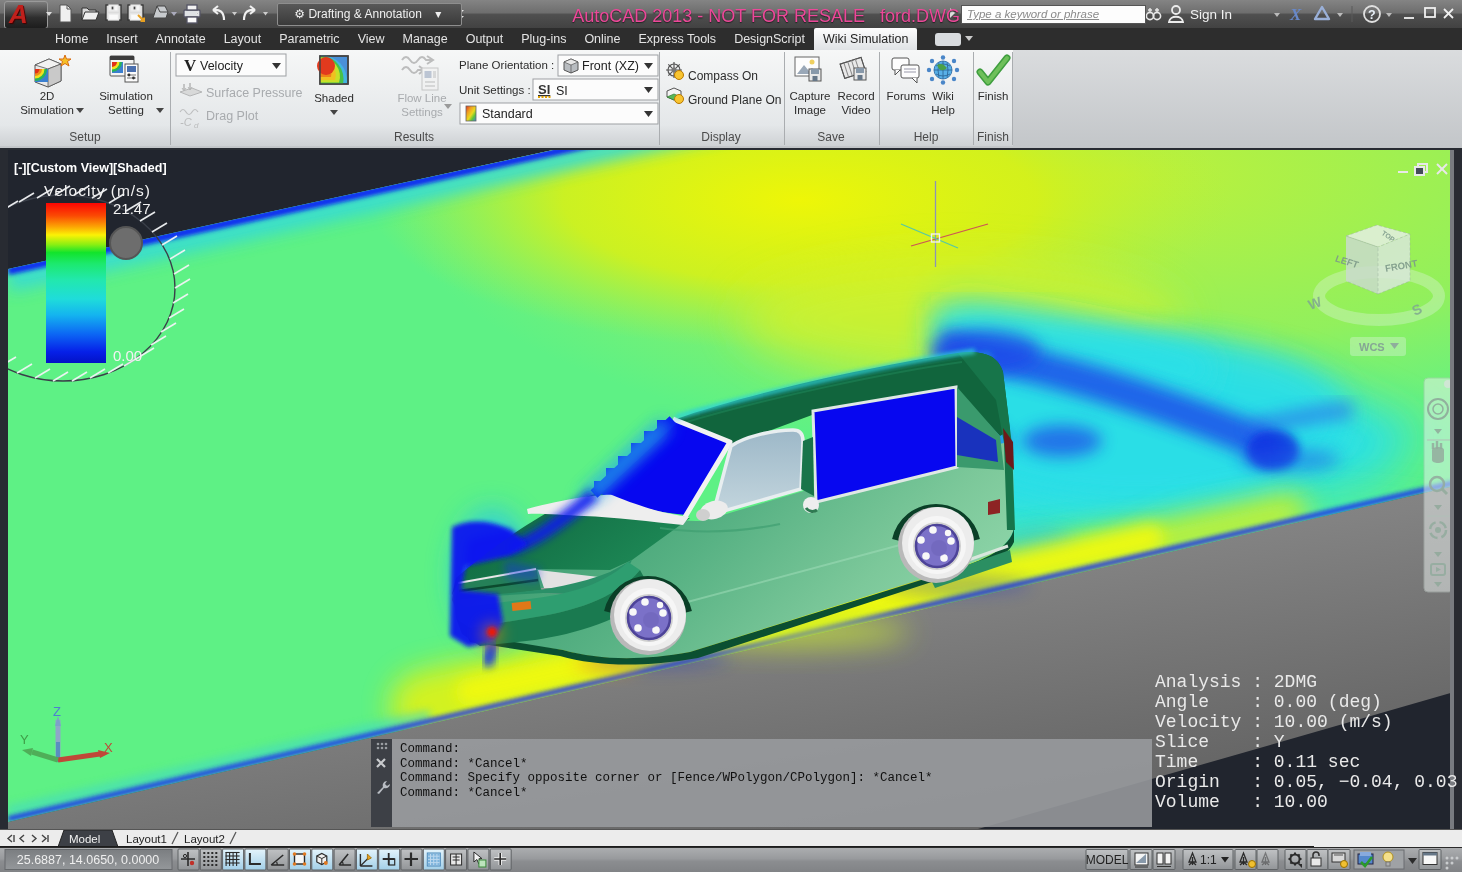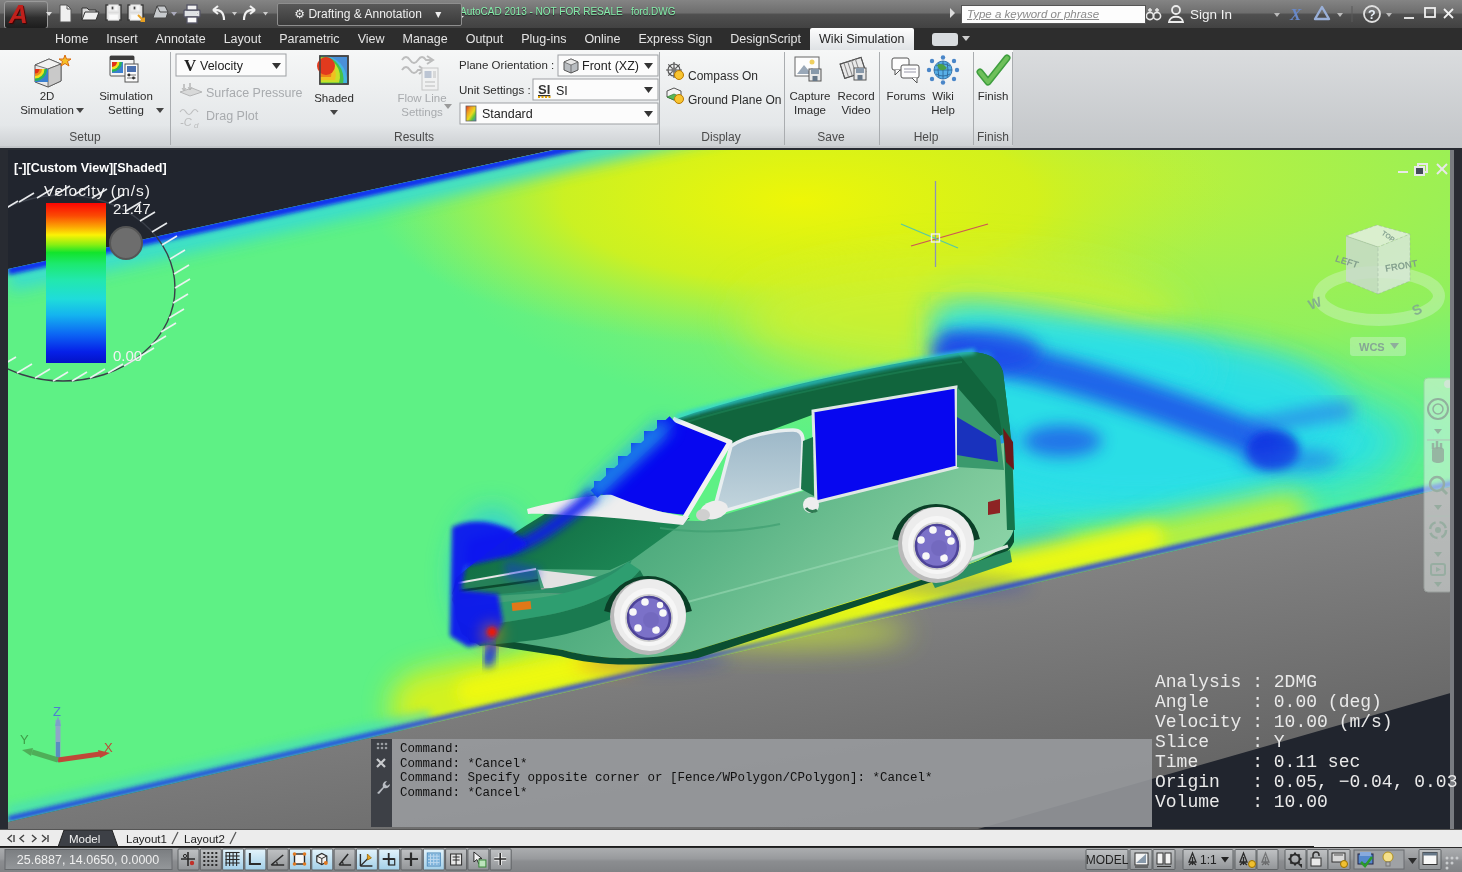--- a/index.html
+++ b/index.html
@@ -3,21 +3,21 @@
 <meta charset="utf-8">
 <style>
 html,body{margin:0;padding:0;}
 body{width:1462px;height:872px;overflow:hidden;font-family:"Liberation Sans",sans-serif;background:#20242d;position:relative;}
 .abs{position:absolute;}
 
 #titlebar{left:0;top:0;width:1462px;height:28px;background:linear-gradient(#848484 0%,#6e6e6e 45%,#4f4f4f 52%,#424242 100%);}
 #logo{left:4px;top:1px;width:42px;height:26px;background:linear-gradient(#7c7c7c,#2e2e2e 60%,#1d1d1d);border:1px solid #9a9a9a;border-radius:3px;}
 #logoA{left:9px;top:2px;font-size:26px;font-weight:bold;color:#c0201c;font-style:italic;text-shadow:1px 1px 1px #400;line-height:24px;}
 #wsbox{left:277px;top:3px;width:170px;height:21px;background:linear-gradient(#585858,#3a3a3a);border:1px solid #8e8e8e;border-radius:2px;color:#f0f0f0;font-size:12px;line-height:21px;padding-left:13px;}
-#title{left:460px;top:6px;width:500px;text-align:left;color:#86efac;font-size:10px;text-shadow:0 1px 1px #222;}
+#title{left:460px;top:6px;width:500px;text-align:right;color:#ec4899;font-size:18px;text-shadow:0 1px 1px #222;}
 #searchbox{left:961px;top:5px;width:178px;height:17px;background:#fdfdfd;border:1px solid #555;color:#8a8a8a;font-style:italic;font-size:11.5px;line-height:17px;padding-left:5px;text-decoration:underline;}
 
 #tabrow{left:0;top:28px;width:1462px;height:22px;background:#2d2d2d;}
 .rtab{float:left;color:#e4e4e4;font-size:12.5px;line-height:22px;padding:0 9px;}
 .rtab.active{background:linear-gradient(#fdfdfd,#dfe2e5);color:#222;border-radius:2px 2px 0 0;}
 
 #ribbon{left:0;top:50px;width:1462px;height:98px;background:linear-gradient(#d6d9db,#c2c5c8);border-bottom:1px solid #5a5a5a;}
 
 #vpframe{left:0;top:148px;width:1462px;height:681px;background:#282b32;}
 #vpsvg{left:8px;top:150px;}
@@ -124,21 +124,21 @@
 <div class="rtab" style="margin-left:46px;">Home</div>
     <div class="rtab">Insert</div>
     <div class="rtab">Annotate</div>
     <div class="rtab">Layout</div>
     <div class="rtab">Parametric</div>
     <div class="rtab">View</div>
     <div class="rtab">Manage</div>
     <div class="rtab">Output</div>
     <div class="rtab">Plug-ins</div>
     <div class="rtab">Online</div>
-    <div class="rtab">Express Sign</div>
+    <div class="rtab">Express Tools</div>
     <div class="rtab">DesignScript</div>
     <div class="rtab active">Wiki Simulation</div>
     <div style="float:left;margin:5px 0 0 18px;width:26px;height:13px;background:#d8dbde;border-radius:3px;"></div>
     <div style="float:left;margin:8px 0 0 4px;width:0;height:0;border-left:4px solid transparent;border-right:4px solid transparent;border-top:5px solid #ccc;"></div>
 </div>
 <div class="abs" id="ribbon">
 <svg class="abs" style="left:0;top:0;" width="1462" height="97">
 <rect x="0" y="0" width="1462" height="97" fill="url(#ribg)"></rect>
 <defs>
 <linearGradient id="ribg" x1="0" y1="0" x2="0" y2="1">

